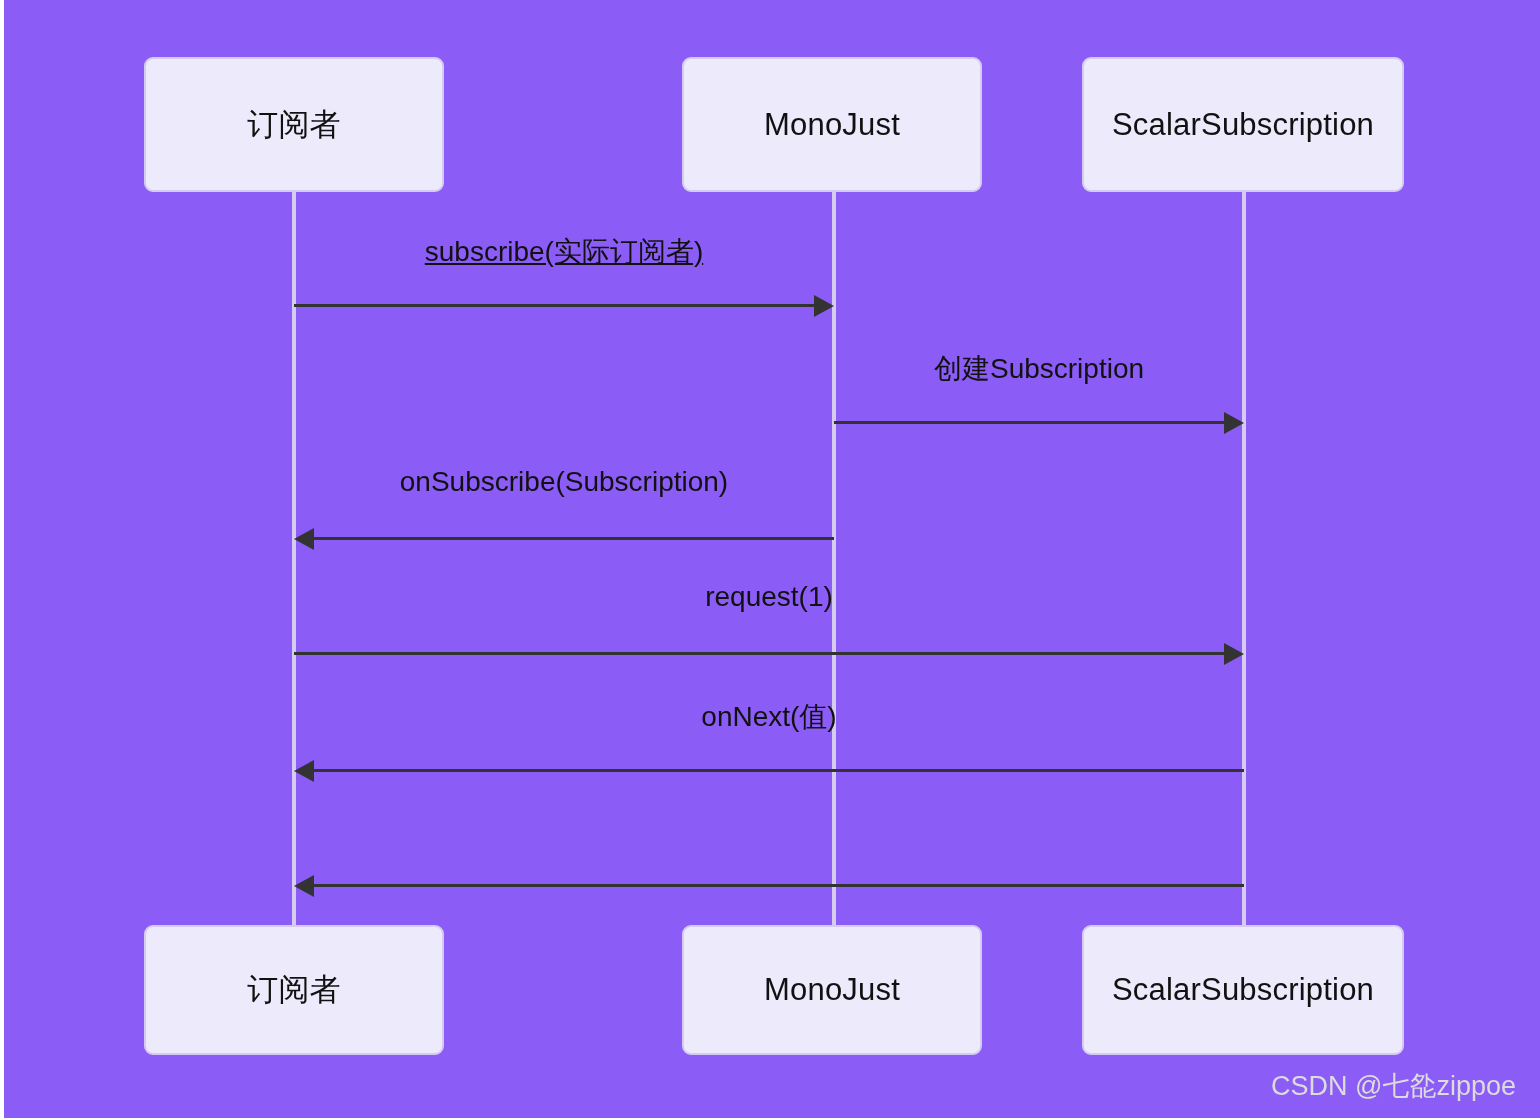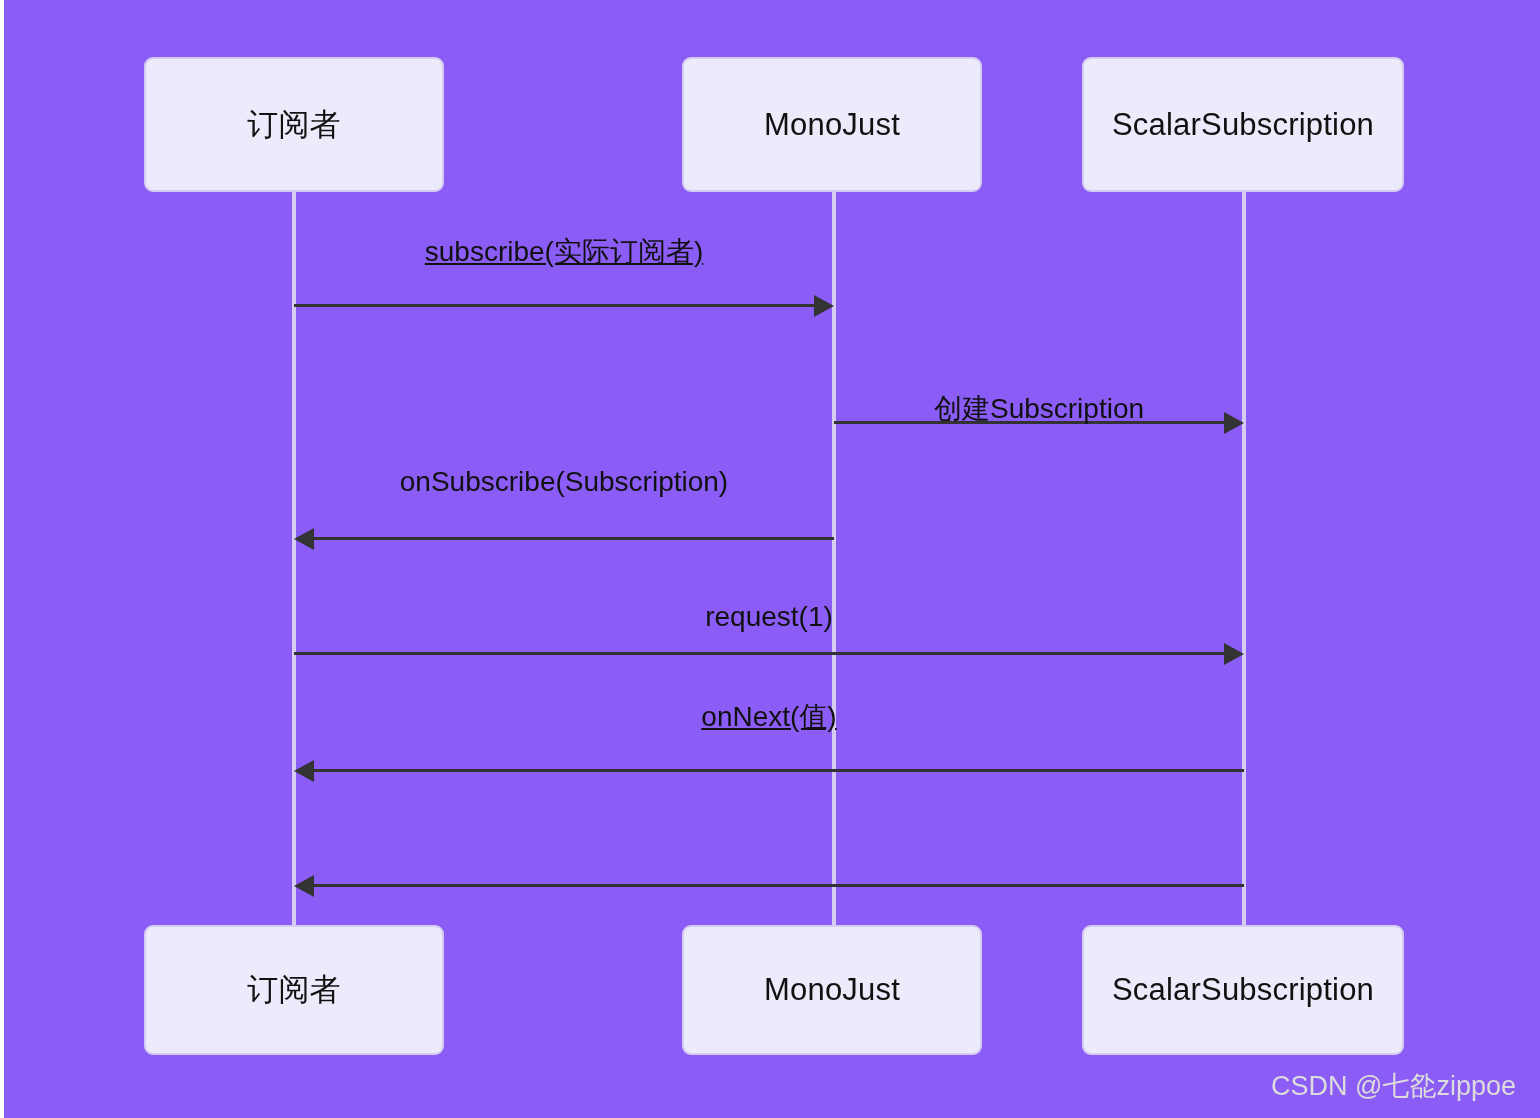--- a/index.html
+++ b/index.html
@@ -102,26 +102,26 @@
       <span class="actor-label" style="color: rgb(17, 17, 17);">MonoJust</span>
     </div>
     <div class="actor-box" style="left: 1078px; top: 925px; width: 322px; height: 130px; background: rgb(236, 234, 251); border-color: rgb(213, 203, 242);">
       <span class="actor-label" style="color: rgb(17, 17, 17);">ScalarSubscription</span>
     </div>
     <div class="msg-line" style="top: 304px; background: rgb(51, 51, 51); left: 290px; width: 523px;"></div>
     <div class="arrowhead right" style="top: 295px; left: 810px; border-left-color: rgb(51, 51, 51);"></div>
     <div class="msg-label" style="color: rgb(17, 17, 17); left: 290px; width: 540px; top: 233px; text-decoration: underline;">subscribe(实际订阅者)</div>
     <div class="msg-line" style="top: 421px; background: rgb(51, 51, 51); left: 830px; width: 393px;"></div>
     <div class="arrowhead right" style="top: 412px; left: 1220px; border-left-color: rgb(51, 51, 51);"></div>
-    <div class="msg-label" style="color: rgb(17, 17, 17); left: 830px; width: 410px; top: 350px; margin-top: 40px;">创建Subscription</div>
+    <div class="msg-label" style="color: rgb(17, 17, 17); left: 830px; width: 410px; top: 350px;">创建Subscription</div>
     <div class="msg-line" style="top: 537px; background: rgb(51, 51, 51); left: 307px; width: 523px;"></div>
     <div class="arrowhead left" style="top: 528px; left: 290px; border-right-color: rgb(51, 51, 51);"></div>
     <div class="msg-label" style="color: rgb(17, 17, 17); left: 290px; width: 540px; top: 466px; text-align: center;">onSubscribe(Subscription)</div>
     <div class="msg-line" style="top: 652px; background: rgb(51, 51, 51); left: 290px; width: 933px;"></div>
     <div class="arrowhead right" style="top: 643px; left: 1220px; border-left-color: rgb(51, 51, 51);"></div>
-    <div class="msg-label" style="color: rgb(17, 17, 17); left: 290px; width: 950px; top: 581px; margin-top: 20px;">request(1)</div>
+    <div class="msg-label" style="color: rgb(17, 17, 17); left: 290px; width: 950px; top: 581px;">request(1)</div>
     <div class="msg-line" style="top: 769px; background: rgb(51, 51, 51); left: 307px; width: 933px;"></div>
     <div class="arrowhead left" style="top: 760px; left: 290px; border-right-color: rgb(51, 51, 51);"></div>
-    <div class="msg-label" style="color: rgb(17, 17, 17); left: 290px; width: 950px; top: 698px; text-decoration: underline;">onNext(值)</div>
+    <div class="msg-label" style="color: rgb(17, 17, 17); left: 290px; width: 950px; top: 698px;">onNext(值)</div>
     <div class="msg-line" style="top: 884px; background: rgb(51, 51, 51); left: 307px; width: 933px;"></div>
     <div class="arrowhead left" style="top: 875px; left: 290px; border-right-color: rgb(51, 51, 51);"></div>
     <div class="watermark" style="color: rgb(220, 220, 220);">CSDN @七夞zippoe</div>
   </div>
 
 </body></html>

